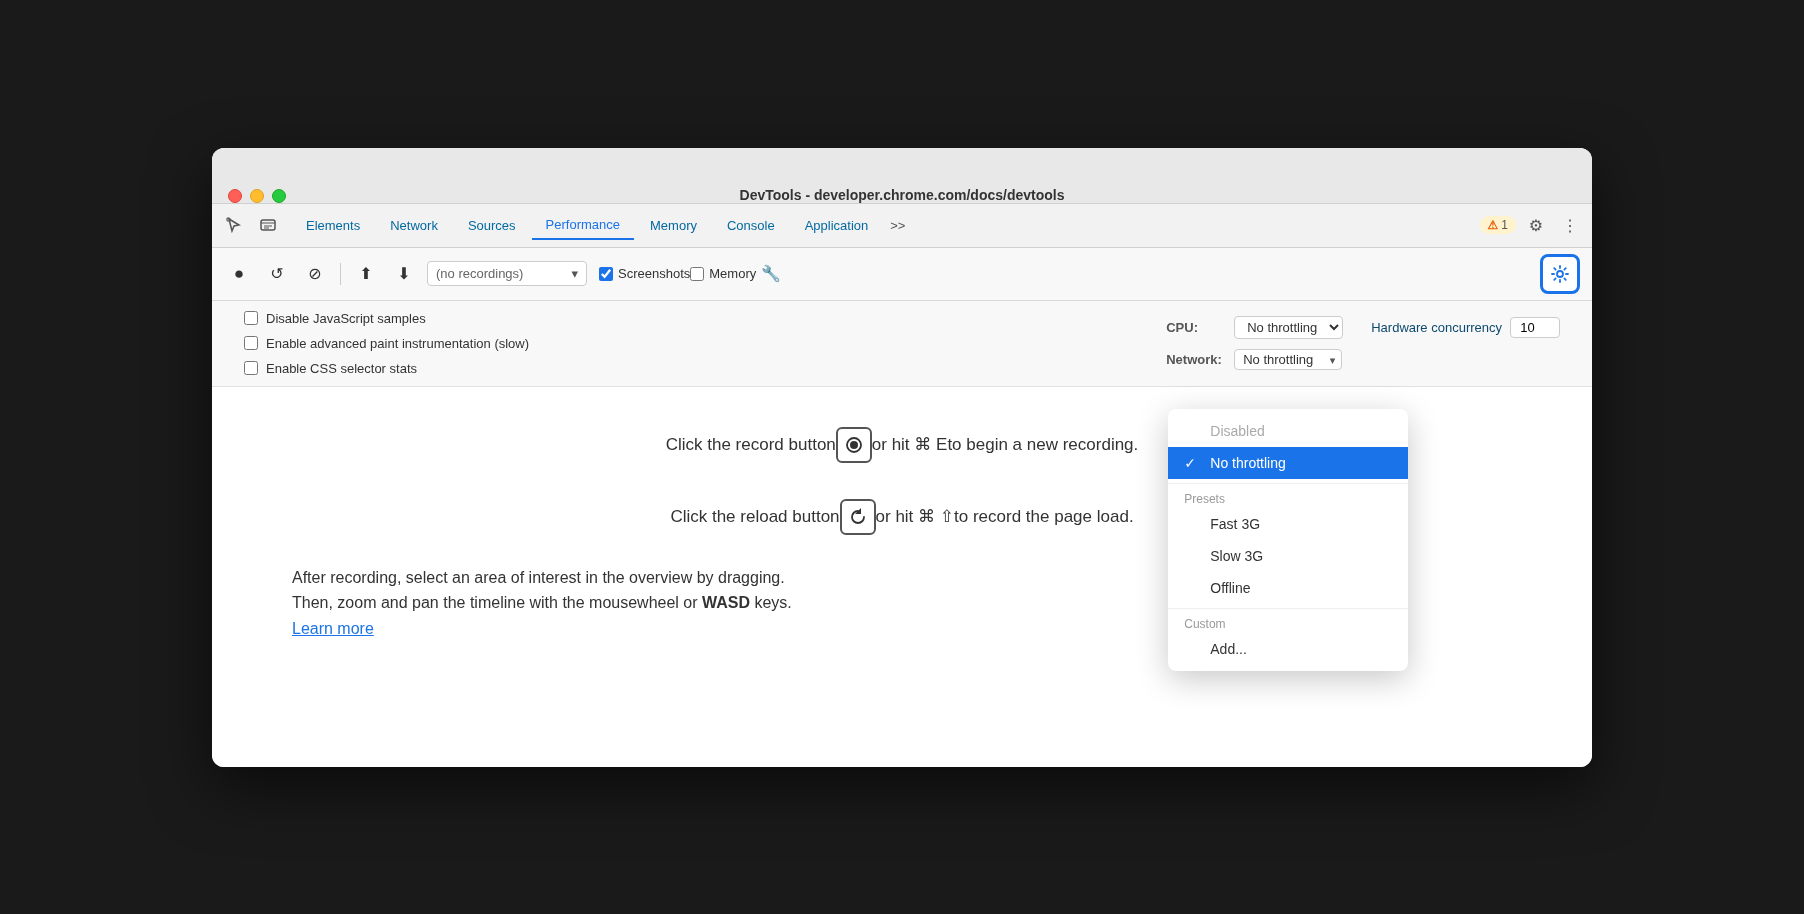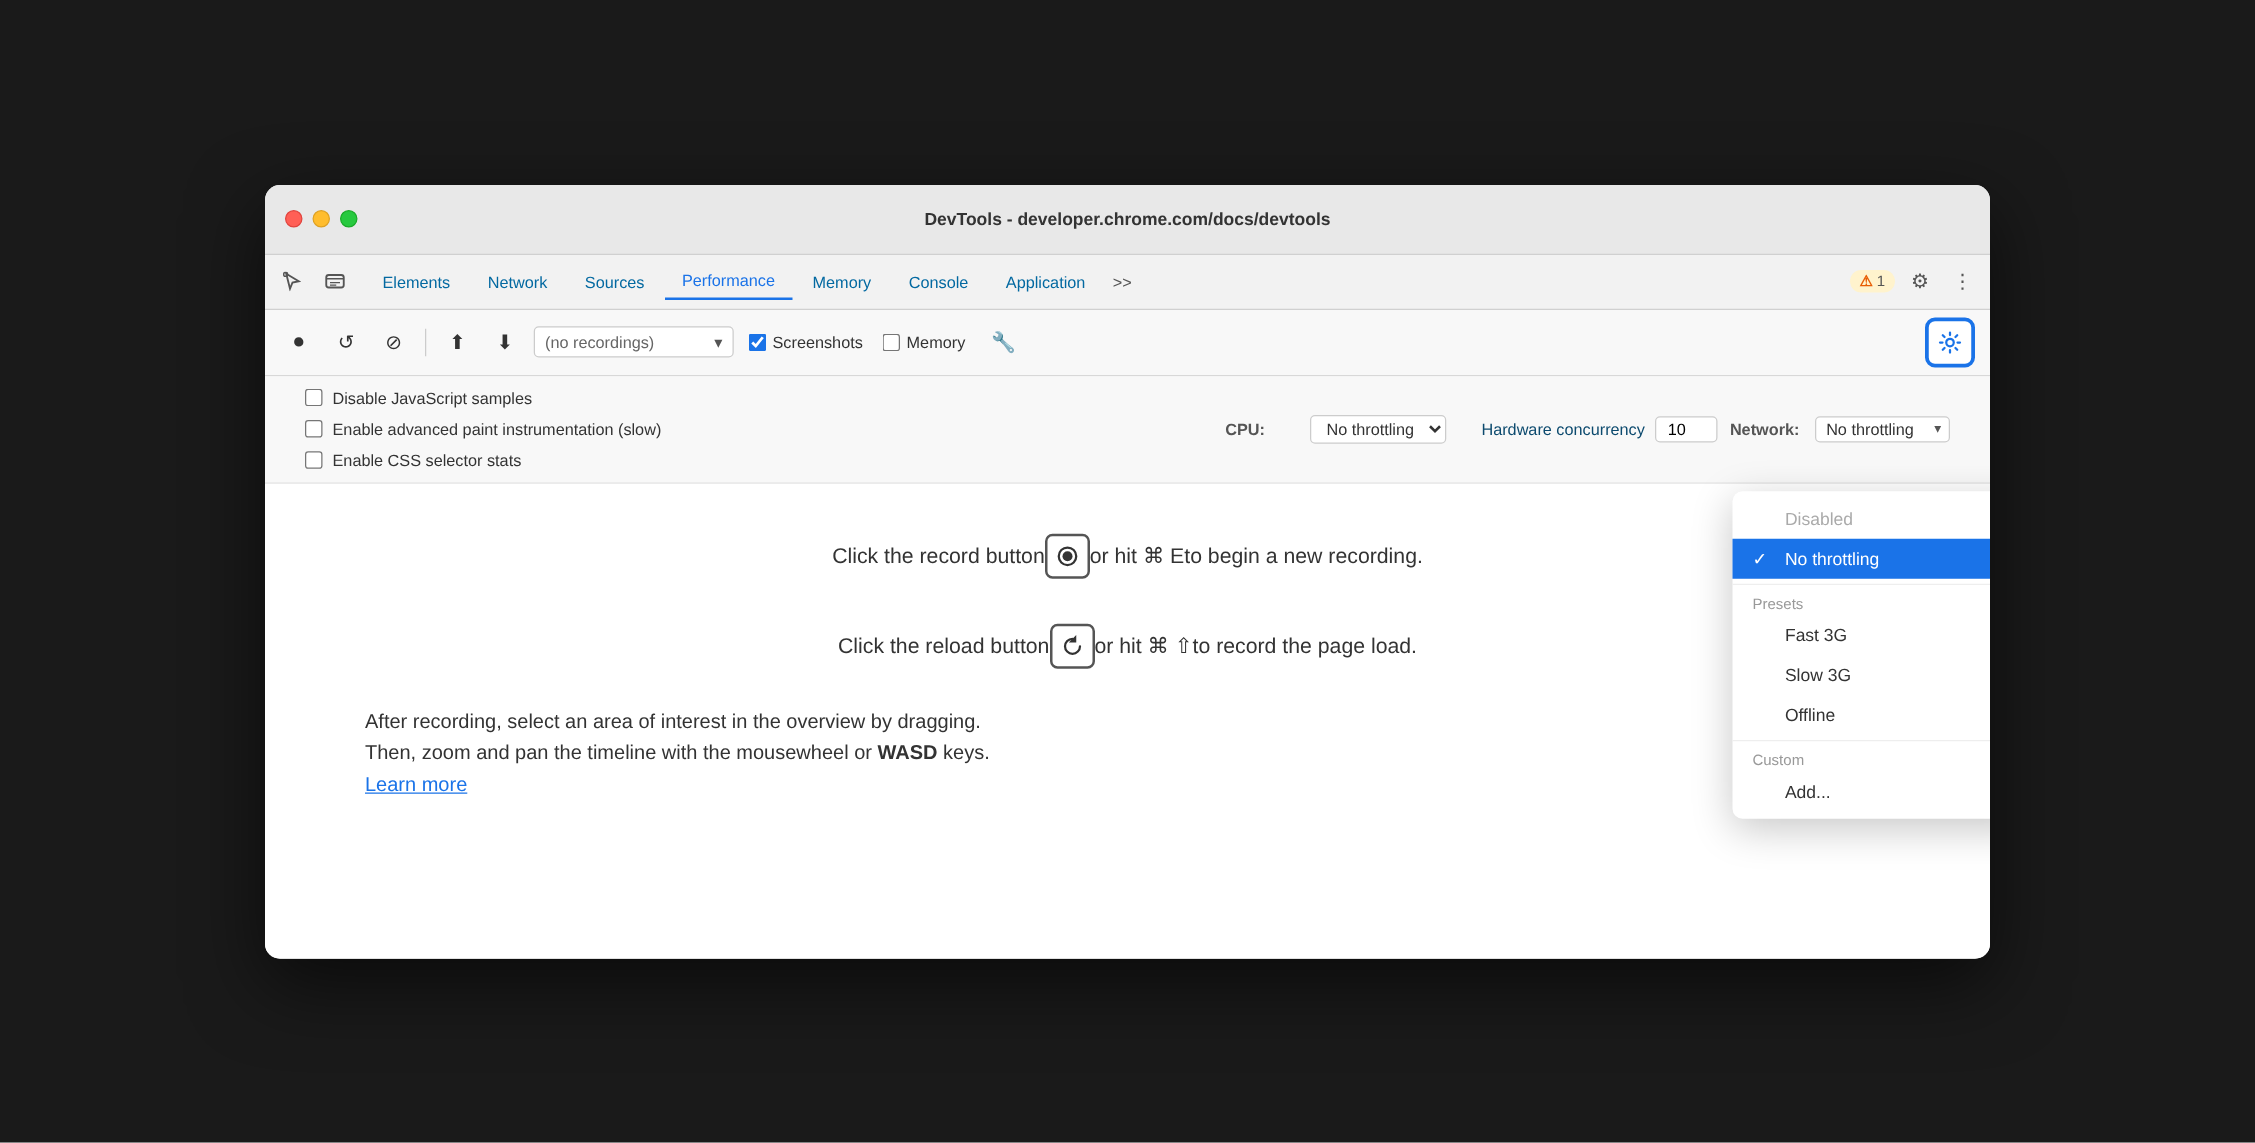--- a/index.html
+++ b/index.html
@@ -18,21 +18,21 @@
       border-radius: 12px;
       overflow: hidden;
       box-shadow: 0 20px 60px rgba(0,0,0,0.6);
     }
 
     
     .title-bar {
       background: #e8e8e8;
       height: 56px;
       display: flex;
-      align-items: center;
+      align-items: flex-end;
       justify-content: center;
       position: relative;
       border-bottom: 1px solid #d0d0d0;
     }
     .traffic-lights {
       position: absolute;
       left: 16px;
       display: flex;
       gap: 8px;
       align-items: center;
@@ -172,21 +172,20 @@
       gap: 6px;
       min-width: 160px;
     }
     .recording-select-arrow {
       margin-left: auto;
       color: #555;
     }
     .toolbar-checkbox-group {
       display: flex;
       align-items: center;
-      gap: 16px;
       margin-left: 4px;
     }
     .checkbox-item {
       display: flex;
       align-items: center;
       gap: 5px;
       font-size: 13px;
       color: #333;
       cursor: pointer;
     }
@@ -223,21 +222,21 @@
       gap: 20px;
     }
     .options-left {
       display: flex;
       flex-direction: column;
       gap: 10px;
     }
     .options-right {
       margin-left: auto;
       display: flex;
-      flex-direction: row;
+      flex-direction: column;
       gap: 10px;
     }
     .option-row-item {
       display: flex;
       align-items: center;
       gap: 8px;
       font-size: 13px;
       color: #333;
     }
     .option-row-item input[type="checkbox"] {

